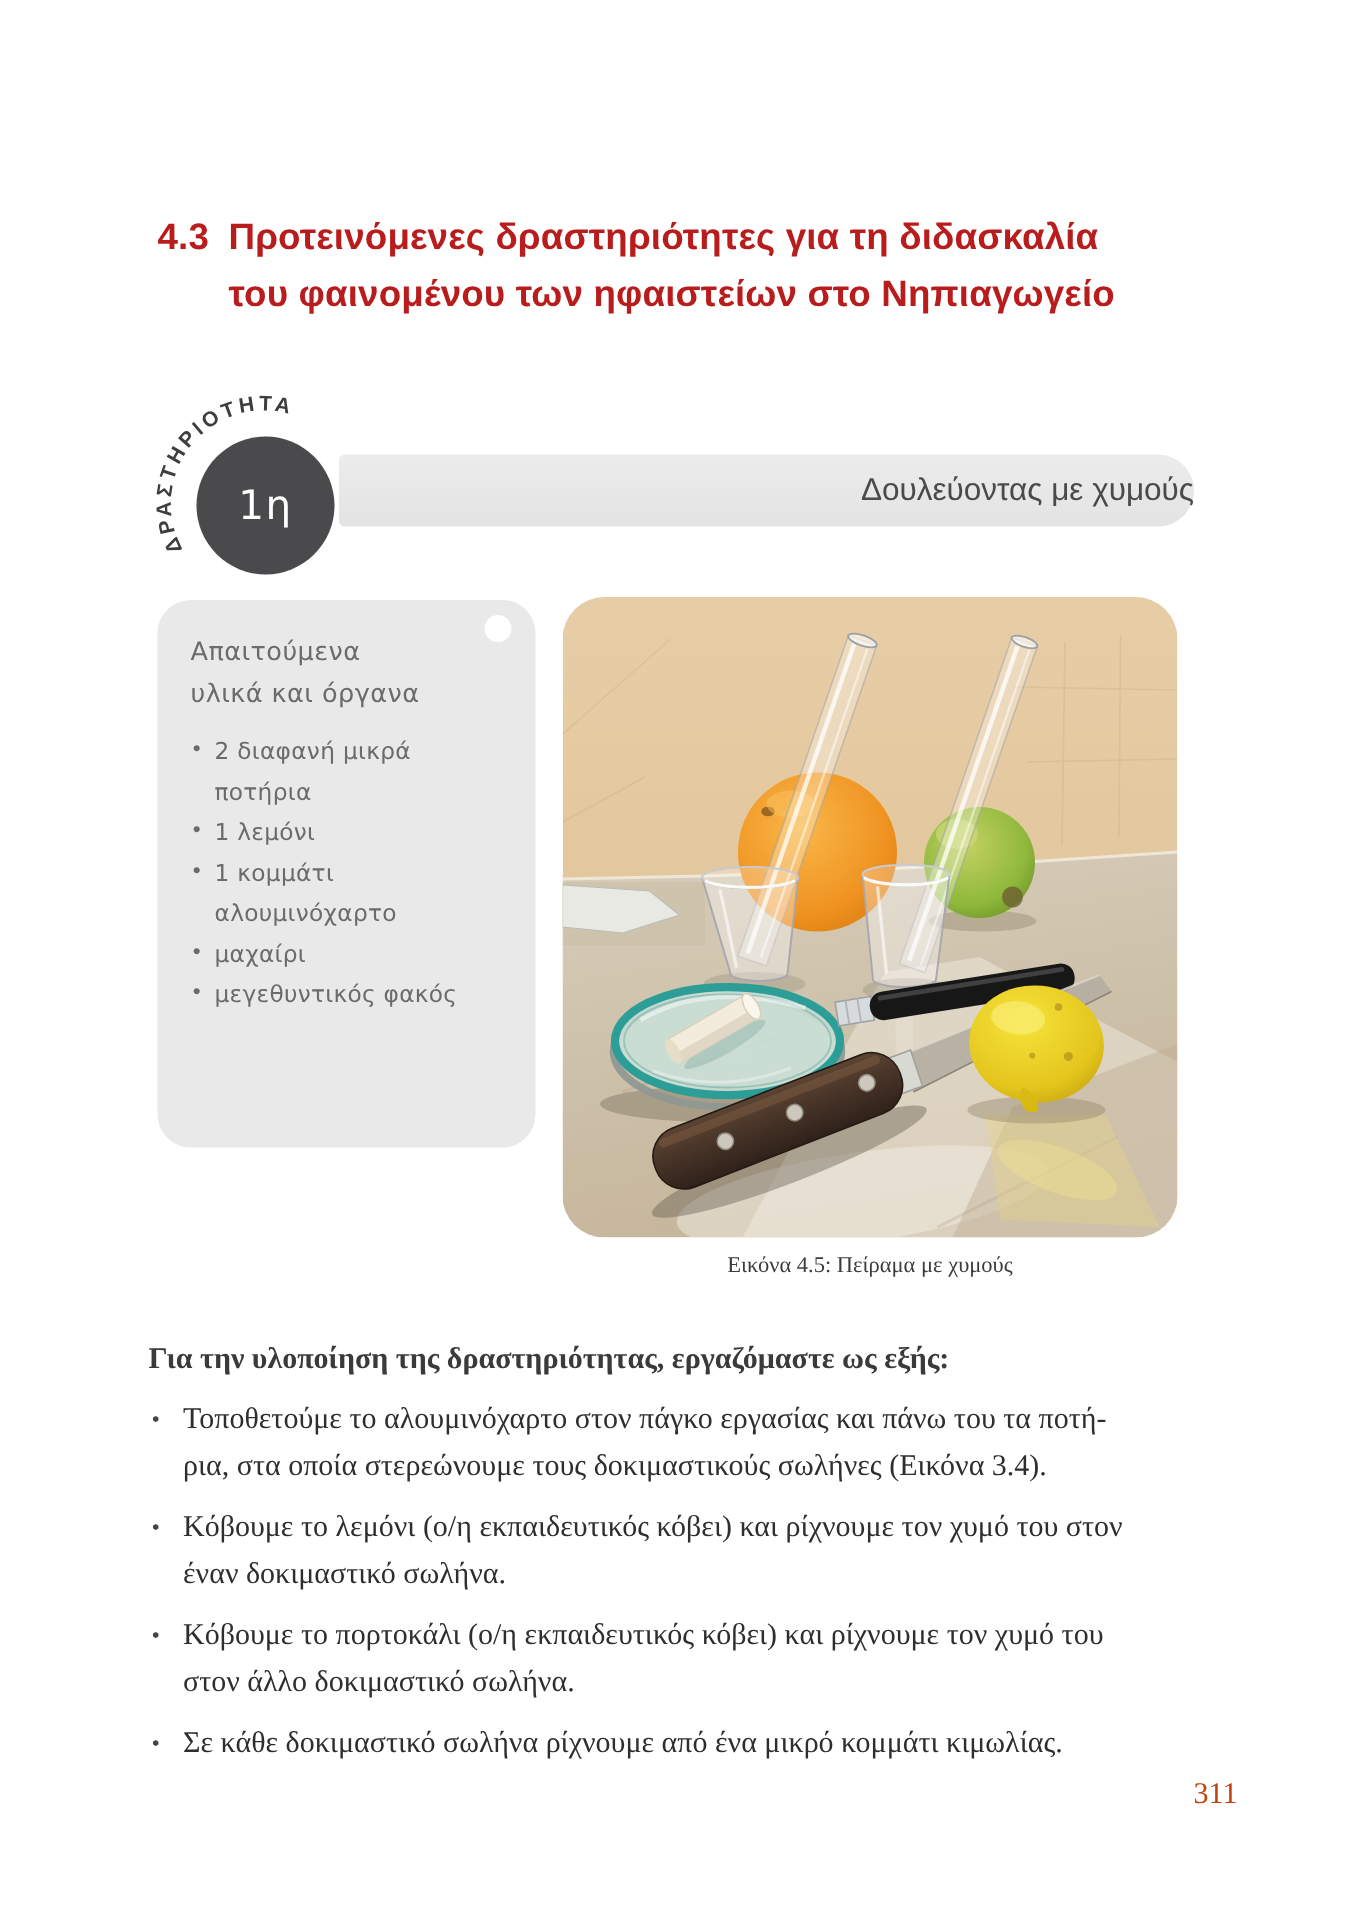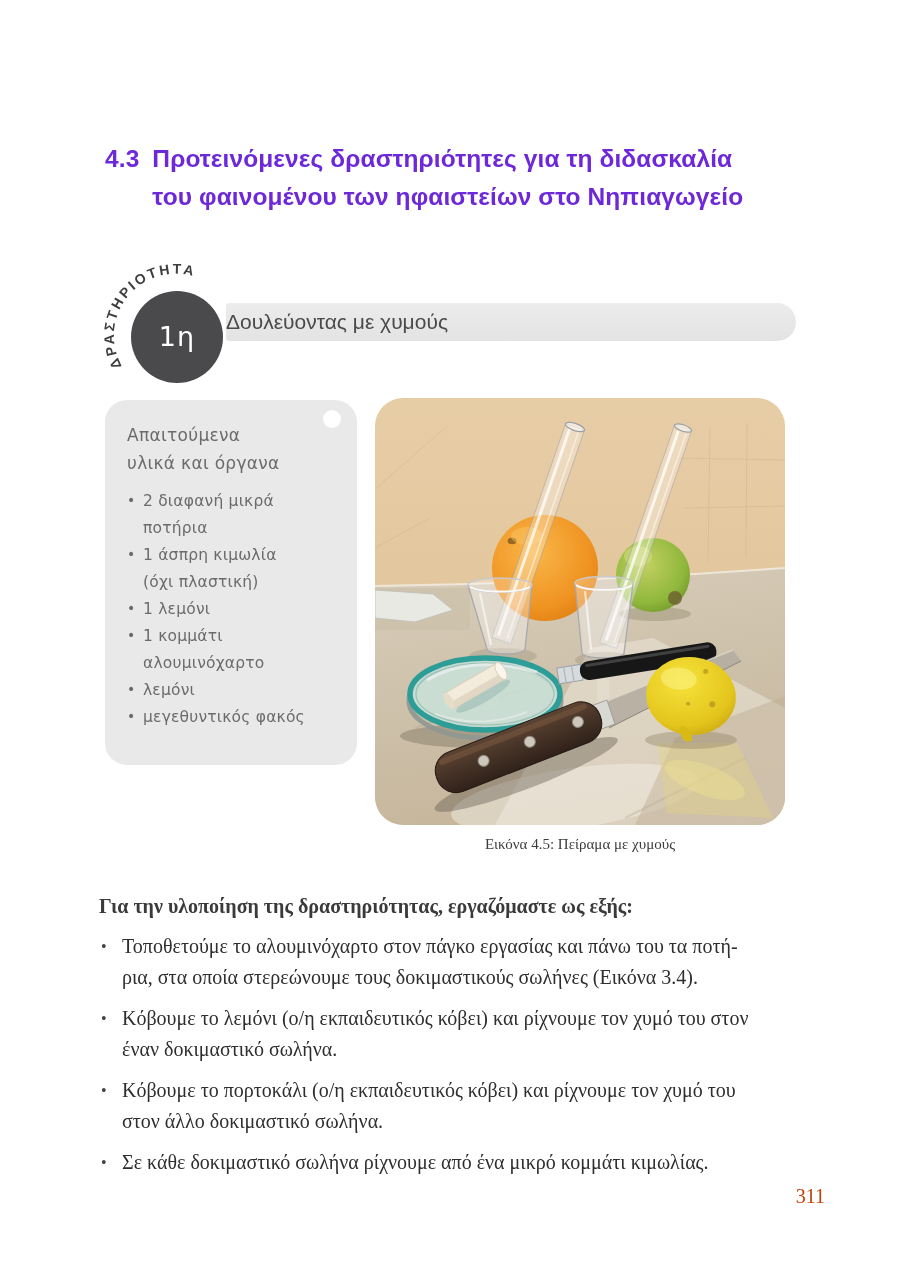--- a/index.html
+++ b/index.html
@@ -5,31 +5,31 @@
   html,body { margin:0; padding:0; background:#ffffff; }
   .page {
     position:relative; width:900px; height:1271px; background:#ffffff;
     font-family:"Liberation Sans", sans-serif; overflow:hidden;
   }
 
   
   .heading {
     position:absolute; left:105px; top:140px;
     display:flex; gap:13px;
-    color:#6d28d9; font-size:24.5px; font-weight:600;
+    color:#b91c1c; font-size:24.5px; font-weight:600;
     line-height:38px; letter-spacing:.1px;
   }
   .heading .txt { white-space:pre-line; }
 
   
   .activity-bar {
-    position:absolute; left:226px; top:303px; width:570px; height:38px;
+    position:absolute; left:226px; top:303px; width:570px; height:48px;
     background:linear-gradient(#ececec,#e3e3e3);
     border-radius:4px 26px 26px 4px;
-    display:flex; align-items:center; justify-content:flex-start;
+    display:flex; align-items:center; justify-content:flex-end;
     color:#4a4a4b; font-size:21px;
   }
   .badge-svg { position:absolute; left:60px; top:240px; }
 
   
   .materials-card {
     position:absolute; left:105px; top:400px; width:252px; height:365px;
     background:#e9e9e9; border-radius:22px;
     color:#6b6b6b; font-family:"DejaVu Sans", sans-serif;
   }
@@ -98,25 +98,23 @@
     <text x="117" y="106" text-anchor="middle" font-family="DejaVu Sans, sans-serif" font-size="27" fill="#ffffff" letter-spacing="1">1η</text>
   </svg>
 
   <div class="materials-card">
     <div class="materials-dot"></div>
     <div class="materials-inner">
       <div class="materials-title">Απαιτούμενα
 υλικά και όργανα</div>
       <ul class="materials-list">
         <li>2 διαφανή μικρά ποτήρια</li>
-        <li>1 άσπρη κιμωλία
-(όχι πλαστική)</li>
         <li>1 λεμόνι</li>
         <li>1 κομμάτι αλουμινόχαρτο</li>
-        <li>λεμόνι</li>
+        <li>μαχαίρι</li>
         <li>μεγεθυντικός φακός</li>
       </ul>
     </div>
   </div>
 
   <div class="photo">
     <svg width="410" height="427" viewBox="0 0 410 427">
       <defs>
         <linearGradient id="bgGrad" x1="0" y1="0" x2="0" y2="1">
           <stop offset="0" stop-color="#e7cda6"></stop>

